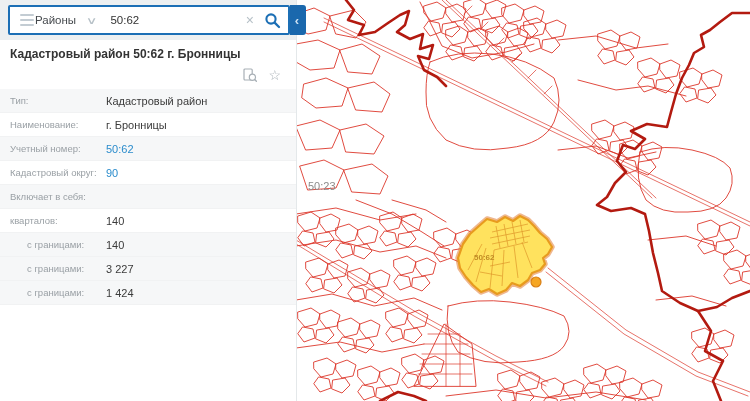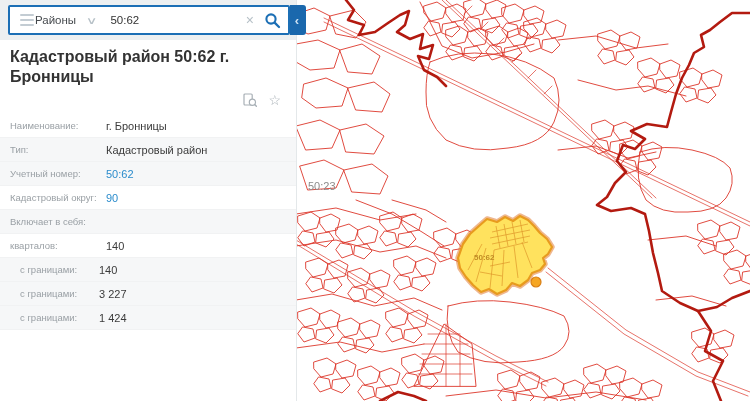--- a/index.html
+++ b/index.html
@@ -16,30 +16,30 @@
   .burger i{display:block;height:2px;background:#c3ccd3;border-radius:1px}
   .cat{margin-left:1px;font-size:11.5px;color:#45494d;cursor:pointer}
   .chev{margin-left:12px;color:#b6c0c7;font-size:10px;transform:scaleX(1.6);cursor:pointer}
   .query{margin-left:15px;font-size:11.5px;color:#333;flex:1 1 auto;white-space:nowrap;outline:none}
   .clear{color:#b6c0c7;font-size:14px;margin-right:10px;cursor:pointer;line-height:1}
   .mag{margin-right:7px;cursor:pointer;display:flex}
   .collapse-tab{position:absolute;left:290px;top:5px;width:16px;height:30px;background:#1a68ad;
                 border-radius:0 3px 3px 0;z-index:3;display:flex;align-items:center;justify-content:center;cursor:pointer}
   .collapse-tab span{color:#cfe2f2;font-size:13px;font-weight:bold;margin-left:-2px}
 
-  .ptitle{padding:7px 12px 1px 10px;font-size:16px;font-weight:bold;color:#333;line-height:1.25}
+  .ptitle{padding:7px 12px 1px 10px;font-size:12px;font-weight:bold;color:#333;line-height:1.25}
   .actions{height:24px;display:flex;justify-content:flex-end;align-items:center;gap:11px;padding-right:15px}
   .act{cursor:pointer;display:flex;color:#a8b0b6}
   .star{font-size:14px;line-height:1;color:#a8b0b6}
 
   .itable{margin-top:2px}
   .r{height:23px;display:flex;align-items:center;border-bottom:1px solid #f1f2f3}
   .r.alt{background:#f6f7f8}
   .r .lab{flex:0 0 96px;padding-left:10px;font-size:9.5px;color:#9aa0a5}
-  .r.ind .lab{padding-left:20px;flex-basis:79px}
+  .r.ind .lab{padding-left:27px;flex-basis:79px}
   .r .val{font-size:11px;color:#3b3b3b}
   .r .val.link{color:#2b8ccc;cursor:pointer}
 
   
   .map{position:absolute;left:296px;top:0;width:454px;height:401px;background:#fff;cursor:grab}
   .thin{stroke-width:.9;fill:none;stroke-linejoin:round;stroke-linecap:round}
   .thick{stroke-width:2.6;fill:none;stroke-linejoin:round;stroke-linecap:round}
   .selglow{fill:none;stroke:#e0701d;stroke-width:5.5;opacity:.5;stroke-linejoin:round}
   .sel{stroke:#e89b1e;stroke-width:2.2;stroke-linejoin:round}
   .inner{stroke:#dd9226;stroke-width:.7;fill:none;opacity:.95}
@@ -77,27 +77,27 @@
       <svg width="14" height="14" viewBox="0 0 14 14">
         <rect x="1" y="1" width="8.2" height="11" rx="1" fill="none" stroke="#a8b0b6" stroke-width="1.2"></rect>
         <circle cx="9.4" cy="9.2" r="3.1" fill="#fff" stroke="#a8b0b6" stroke-width="1.2"></circle>
         <line x1="11.6" y1="11.4" x2="13.4" y2="13.2" stroke="#a8b0b6" stroke-width="1.4" stroke-linecap="round"></line>
       </svg>
     </div>
     <div class="act star">☆</div>
   </div>
 
   <div class="itable">
+    <div class="r alt">
+      <span class="lab">Тип:</span>
+      <span class="val">Кадастровый район</span>
+    </div>
     <div class="r">
       <span class="lab">Наименование:</span>
       <span class="val">г. Бронницы</span>
-    </div>
-    <div class="r alt">
-      <span class="lab">Тип:</span>
-      <span class="val">Кадастровый район</span>
     </div>
     <div class="r alt">
       <span class="lab">Учетный номер:</span>
       <span class="val link">50:62</span>
     </div>
     <div class="r">
       <span class="lab">Кадастровый округ:</span>
       <span class="val link">90</span>
     </div>
     <div class="r alt">

